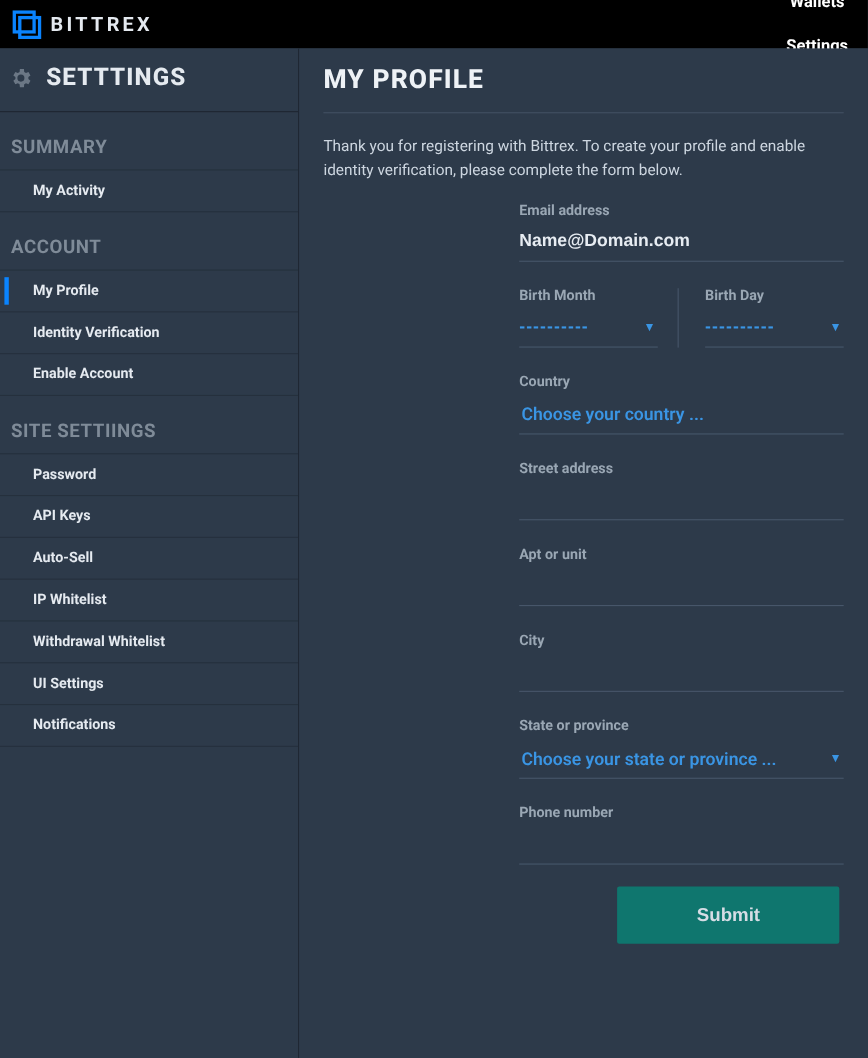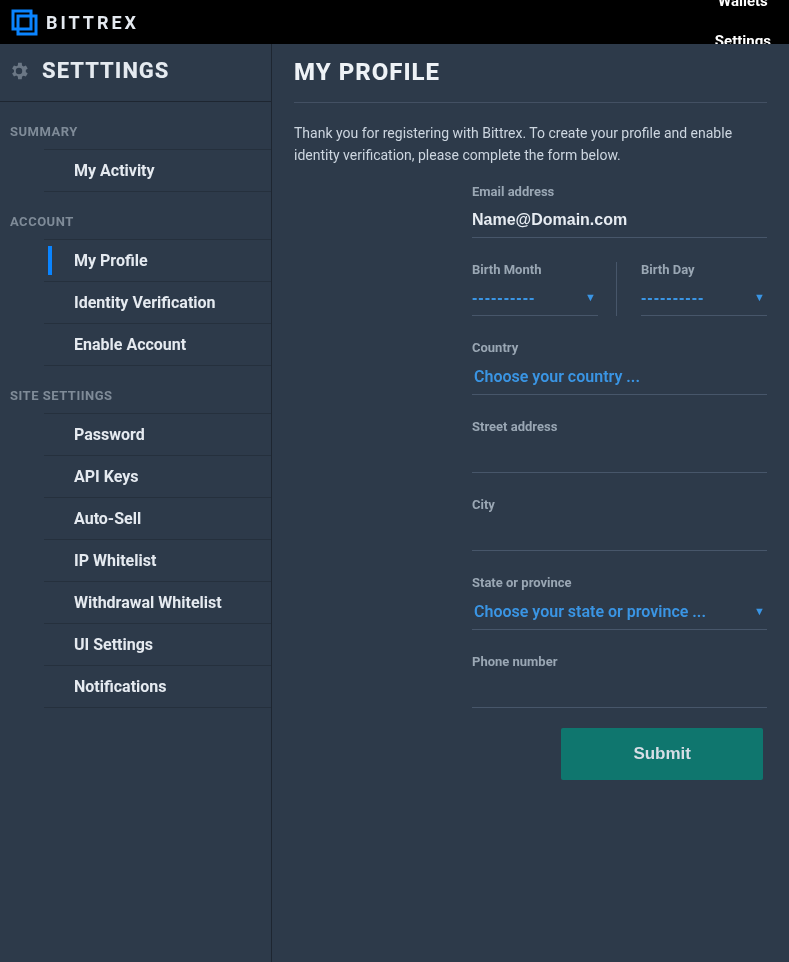--- a/index.html
+++ b/index.html
@@ -44,31 +44,30 @@
   .settings-header {
     display:flex; align-items:center; gap:12px;
     padding: 0 8px 18px 8px;
     border-bottom:1px solid #1e2631;
   }
   .gear-dim { color:#6b7785; }
   .settings-title {
     color:#e5eaf0; font-weight:800; font-size:22px; letter-spacing:1px;
   }
   .section-label {
-    color:#7f8b98; font-size:13px; font-weight:700; letter-spacing:0.5px;
+    color:#7f8b98; font-size:17px; font-weight:700; letter-spacing:0.5px;
     padding: 22px 10px 10px 10px;
   }
   .sb-list { list-style:none; }
   .sb-item {
     padding: 11px 10px 11px 30px;
     border-top:1px solid #25303d;
-    color:#e5eaf0; font-size:16px; font-weight:700;
+    color:#e5eaf0; font-size:13px; font-weight:700;
     cursor:pointer;
     position:relative;
-    margin-left:44px;
   }
   .sb-item:last-child { border-bottom:1px solid #25303d; }
   .sb-item.active::before {
     content:""; position:absolute; left:4px; top:6px; bottom:6px; width:4px;
     background:#0a84ff;
   }
 
   
   .main {
     flex:1; padding: 14px 22px 20px 22px; overflow:auto;
@@ -216,20 +215,24 @@
         <div class="sel-wrap">
           <div class="select-like">Choose your country ...</div>
         </div>
       </div>
 
       <div class="field">
         <label class="flabel">Street address</label>
         <input class="finput" type="text" value="" style="">
       </div>
 
+      <div class="field">
+        <label class="flabel">Apt or unit</label>
+        <input class="finput" type="text" value="" style="">
+      </div>
 
       <div class="field">
         <label class="flabel">City</label>
         <input class="finput" type="text" value="" style="">
       </div>
 
       <div class="field">
         <label class="flabel">State or province</label>
         <div class="sel-wrap">
           <div class="select-like">Choose your state or province ...</div>

